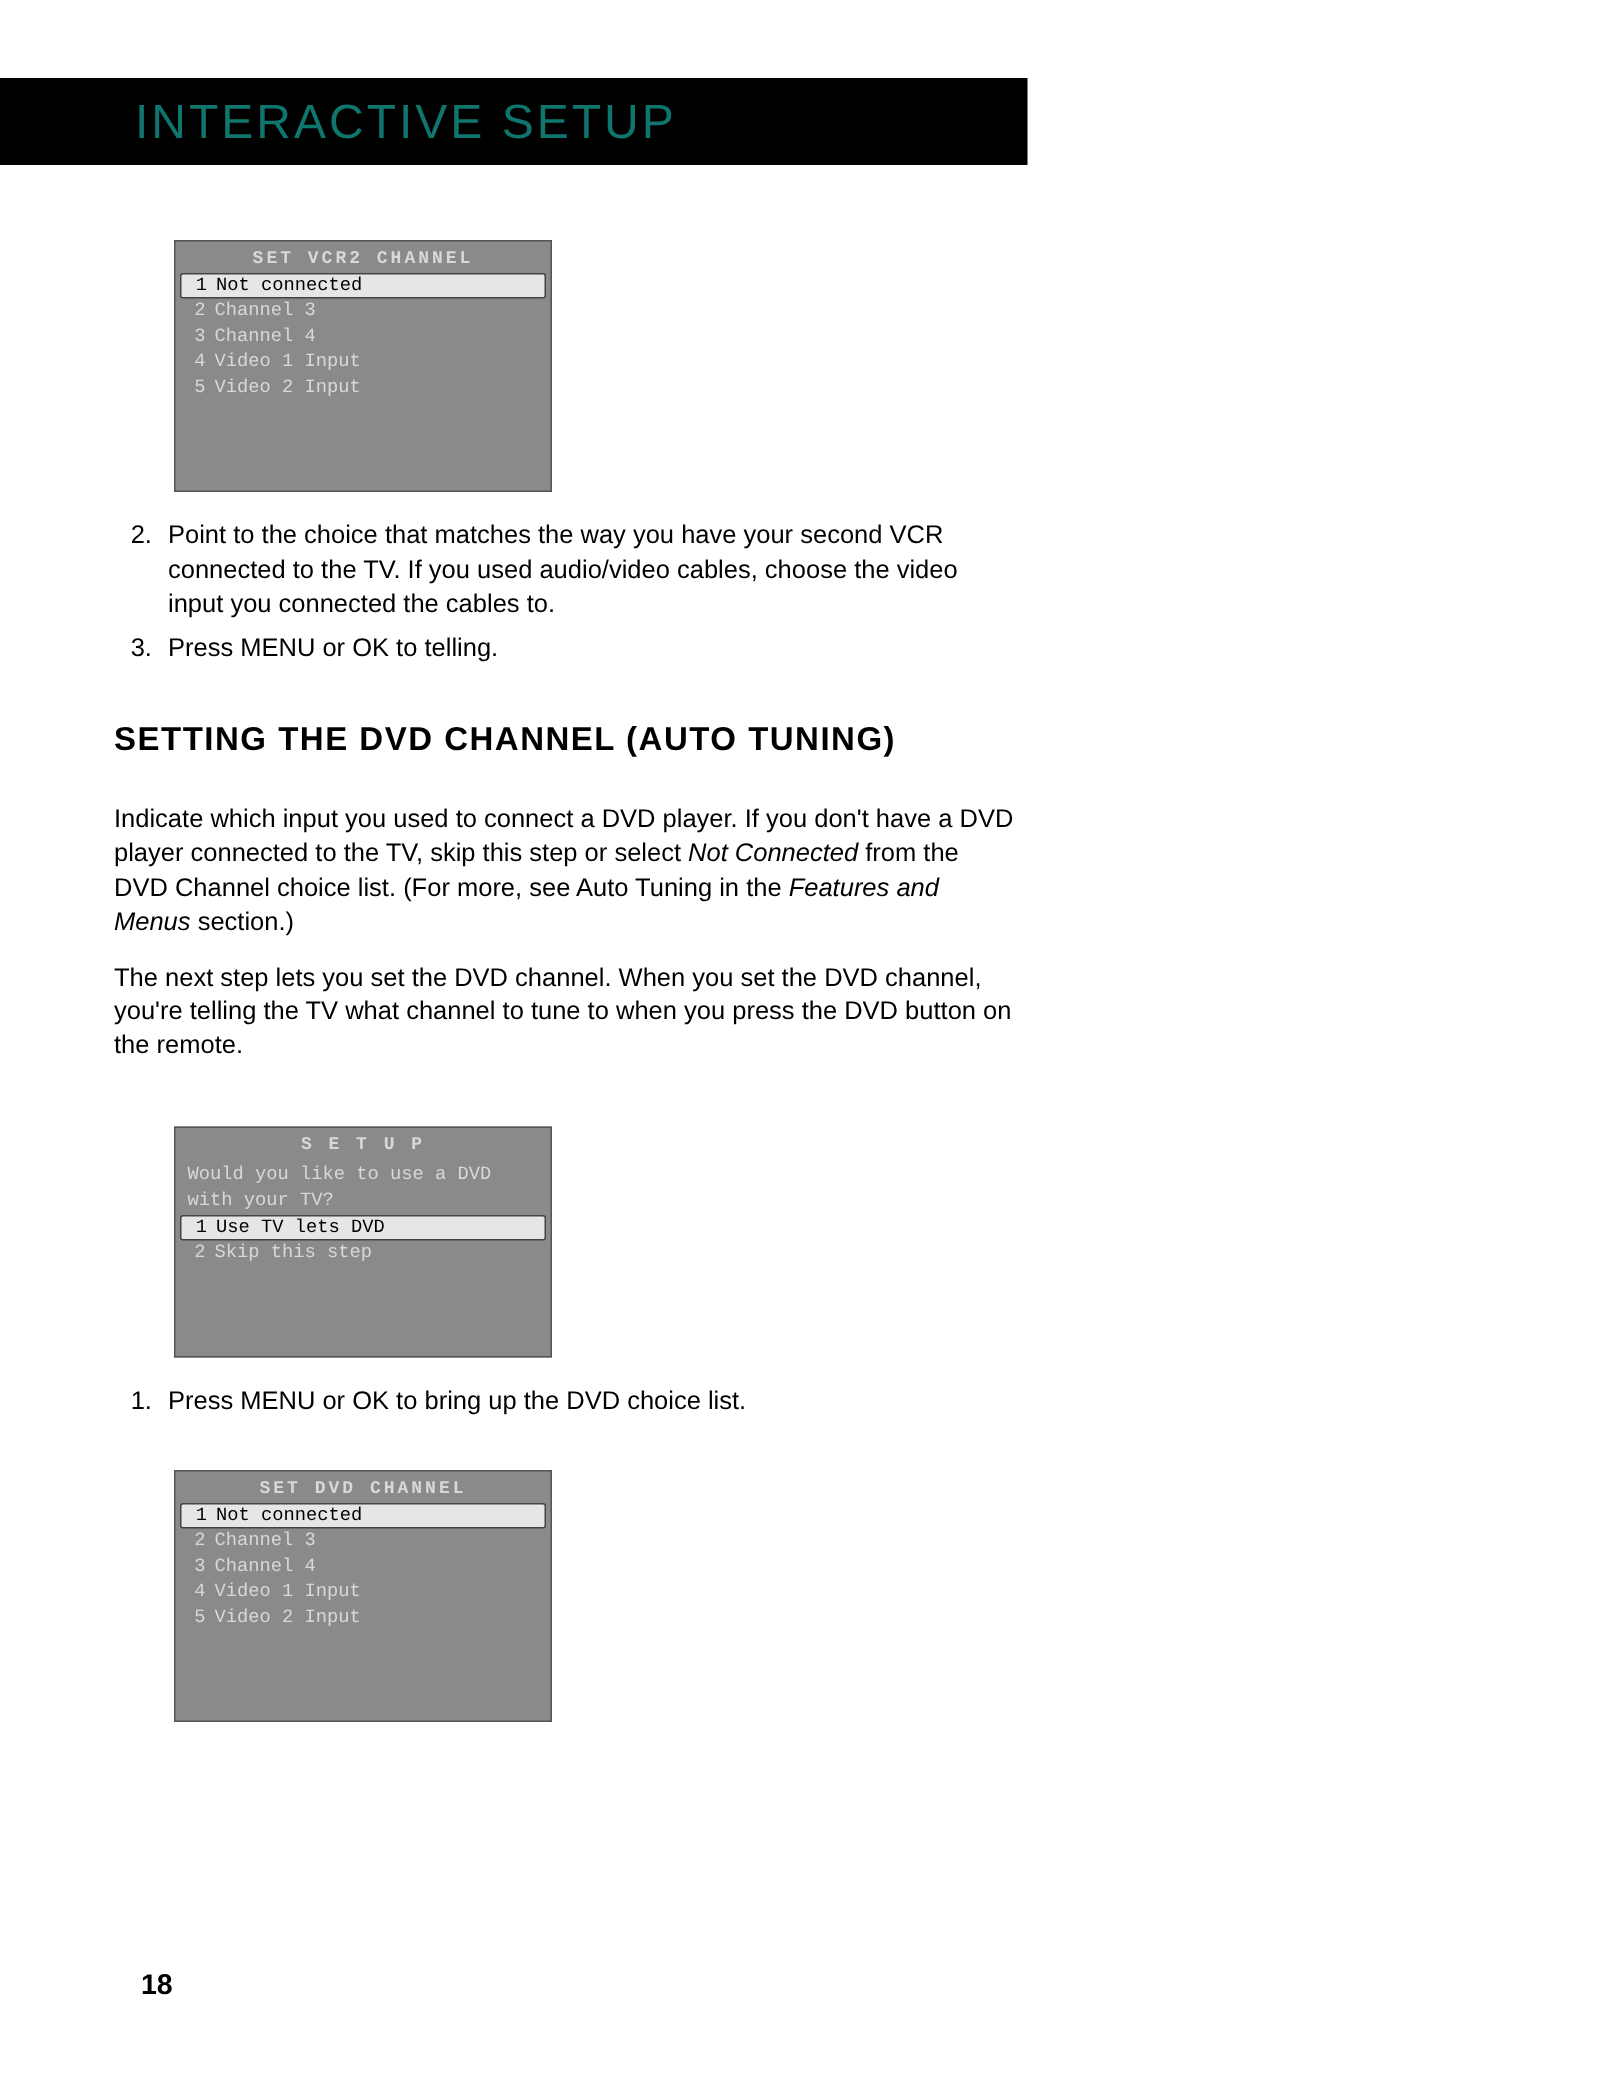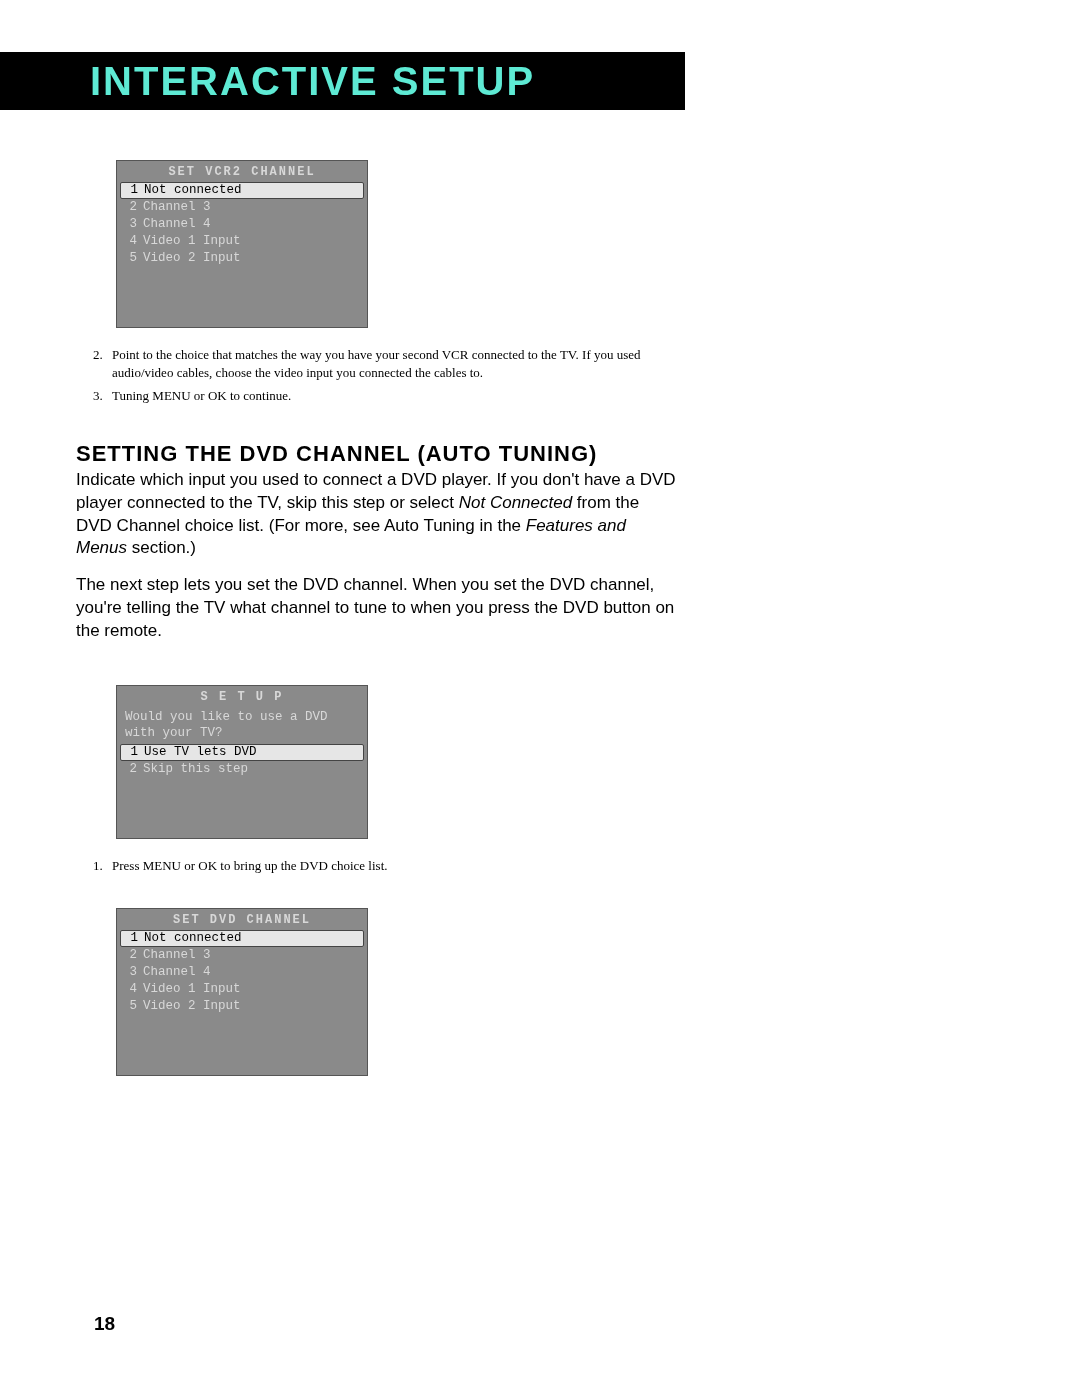--- a/index.html
+++ b/index.html
@@ -17,24 +17,24 @@
     left: 0;
     width: 685px;
     height: 58px;
     background: #000;
     padding-left: 90px;
     display: flex;
     align-items: center;
   }
   .banner-title {
     font-family: "Lithos Pro", "Copperplate", "Trebuchet MS", sans-serif;
-    font-weight: 700;
-    font-size: 40px;
+    font-weight: 400;
+    font-size: 32px;
     letter-spacing: 2px;
-    color: #5eead4;
+    color: #0f766e;
     font-variant: small-caps;
     text-transform: uppercase;
   }
   .content {
     position: absolute;
     top: 160px;
     left: 76px;
     width: 600px;
   }
   .osd {
@@ -74,32 +74,31 @@
     margin: 0 3px;
     padding: 0px 3px;
   }
   .osd-row-hl .osd-row-num,
   .osd-row-hl .osd-row-text { color: #000; }
   .osd-space { height: 60px; }
 
   ol.steps {
     margin: 18px 0 0 0;
     padding-left: 30px;
-    font-size: 13px;
+    font-size: 17px;
     line-height: 1.35;
-    font-family: Liberation Serif, serif;
   }
   ol.steps li { margin-bottom: 6px; padding-left: 6px; }
   .section-heading {
     font-family: "Lithos Pro", "Copperplate", "Trebuchet MS", sans-serif;
     font-weight: 900;
     font-size: 22px;
     letter-spacing: 1px;
     margin-top: 36px;
-    margin-bottom: 2px;
+    margin-bottom: 29px;
     text-transform: uppercase;
   }
   .para {
     font-size: 17px;
     line-height: 1.35;
     margin-bottom: 14px;
   }
   .page-num {
     position: absolute;
     left: 94px;
@@ -140,21 +139,21 @@
         <div class="osd-row">
           <span class="osd-row-num">5</span>
           <span class="osd-row-text">Video 2 Input</span>
         </div>
       </div>
     <div class="osd-space"></div>
   </div>
 
   <ol class="steps" id="steps-a" start="2">
       <li>Point to the choice that matches the way you have your second VCR connected to the TV.  If you used audio/video cables, choose the video input you connected the cables to.</li>
-      <li>Tuning MENU or OK to continue.</li>
+      <li>Press MENU or OK to telling.</li>
     </ol>
 
   <div class="section-heading">Setting the DVD Channel (Auto Tuning)</div>
 
   <p class="para">
     <span>Indicate which input you used to connect a DVD player. If you don't have a DVD player connected to the TV, skip this step or select </span><i>Not Connected</i><span> from the DVD Channel choice list. (For more, see Auto Tuning in the </span><i>Features and Menus</i><span> section.)</span>
   </p>
 
   <p class="para">The next step lets you set the DVD channel. When you set the DVD channel, you're telling the TV what channel to tune to when you press the DVD button on the remote.</p>
 

